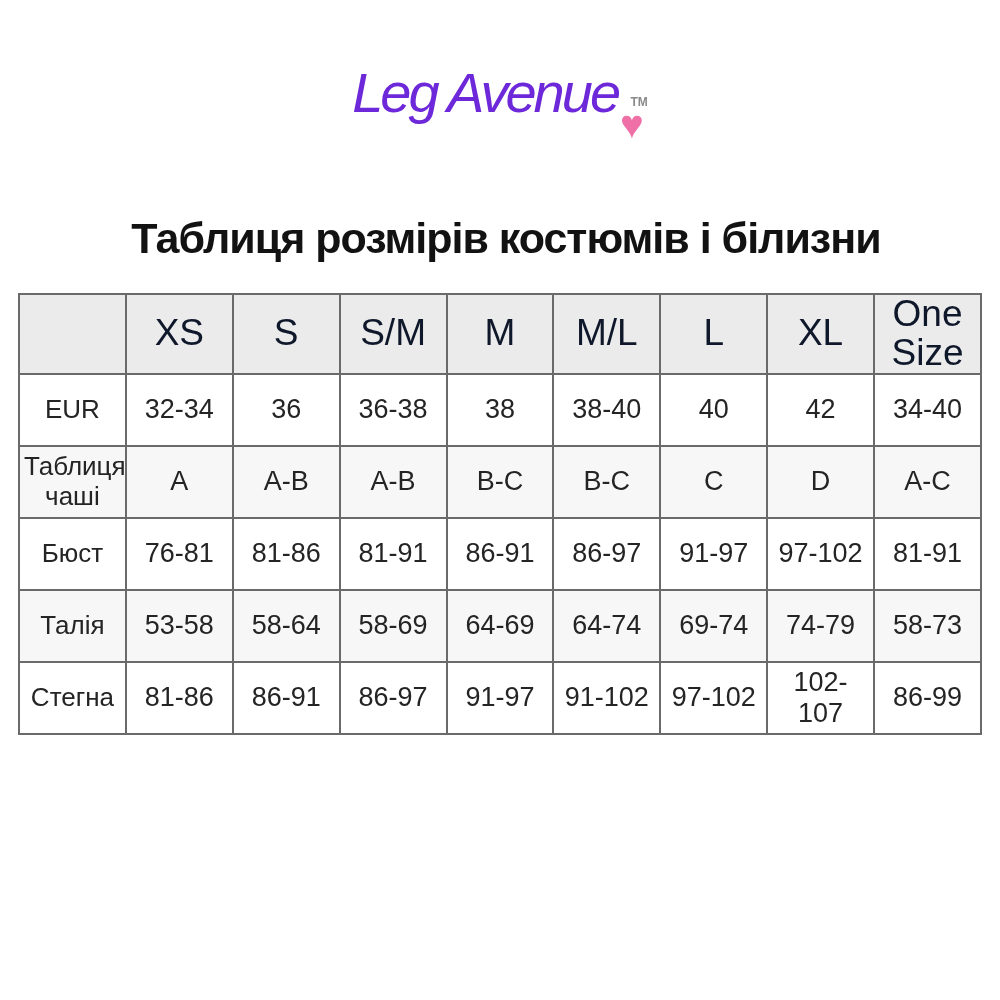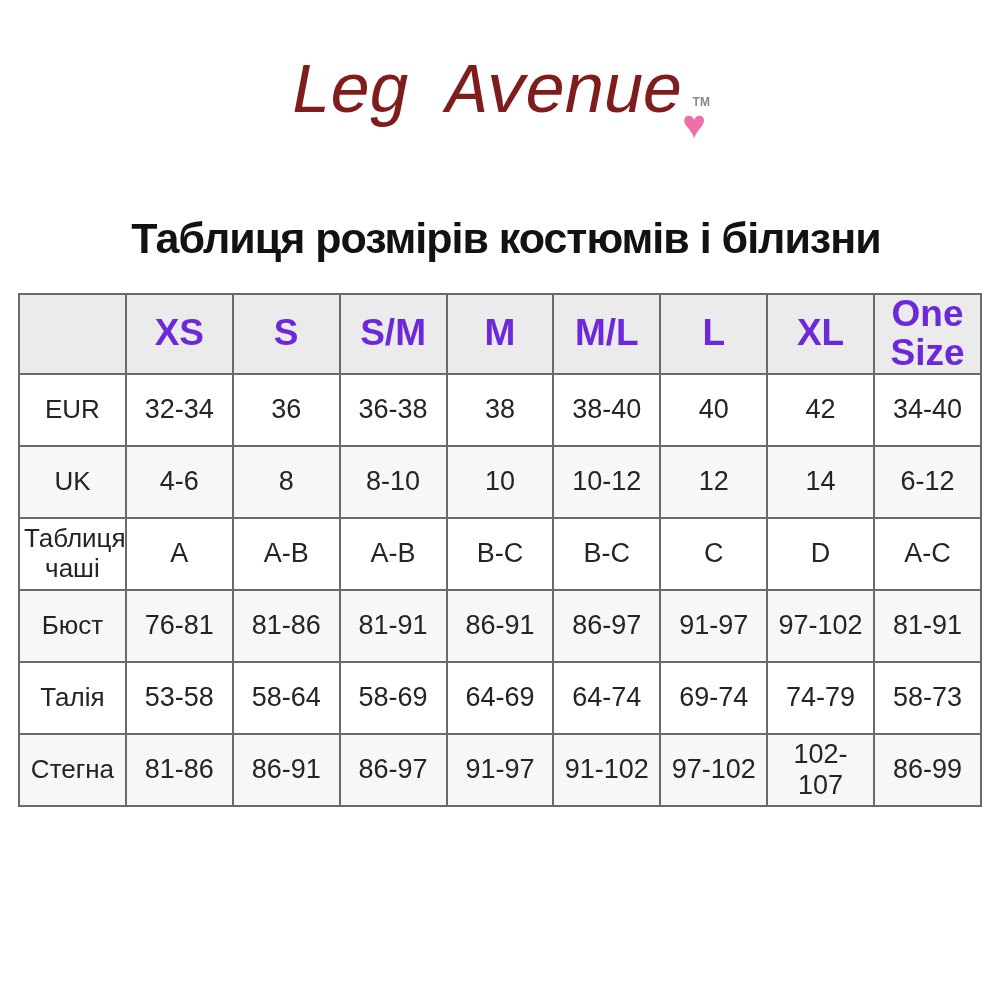--- a/index.html
+++ b/index.html
@@ -18,25 +18,25 @@
   }
 
   
   .logo {
     padding-top: 58px;
     text-align: center;
     white-space: nowrap;
     line-height: 1;
   }
   .logo-text {
-    font-family: Liberation Mono, monospace;
+    font-family: Liberation Sans, sans-serif;
     font-style: italic;
-    font-size: 70px;
+    font-size: 56px;
     letter-spacing: -3px;
-    color: #7f1d1d;
+    color: #6d28d9;
   }
   .logo-mark {
     display: inline-flex;
     flex-direction: column;
     align-items: flex-end;
     vertical-align: baseline;
     margin-left: 2px;
     transform: translateY(-6px);
   }
   .tm {
@@ -76,24 +76,24 @@
   .size-table td {
     border: 2px solid var(--border, #6a6a6a);
     padding: 0 4px;
     vertical-align: middle;
   }
   .size-table thead tr {
     height: 78px;
     background: var(--header-bg, #ebebeb);
   }
   .size-table thead th {
-    font-weight: 700;
+    font-weight: 400;
     font-size: 37px;
     line-height: 1.05;
-    color: #6d28d9;
+    color: #0f172a;
     margin-top: 24px;
   }
   .size-table tbody tr {
     height: 72px;
     background: #ffffff;
     border-radius: 21px;
   }
   .size-table tbody tr:nth-child(even) {
     background: var(--stripe-bg, #f7f7f7);
   }
@@ -140,31 +140,20 @@
           <td>32-34</td>
           <td>36</td>
           <td>36-38</td>
           <td>38</td>
           <td>38-40</td>
           <td>40</td>
           <td>42</td>
           <td>34-40</td>
         </tr>
         <tr>
-          <td class="row-label">UK</td>
-          <td>4-6</td>
-          <td>8</td>
-          <td>8-10</td>
-          <td>10</td>
-          <td>10-12</td>
-          <td>12</td>
-          <td>14</td>
-          <td>6-12</td>
-        </tr>
-        <tr>
           <td class="row-label">Таблиця чаші</td>
           <td>A</td>
           <td>A-B</td>
           <td>A-B</td>
           <td>B-C</td>
           <td>B-C</td>
           <td>C</td>
           <td>D</td>
           <td>A-C</td>
         </tr>

